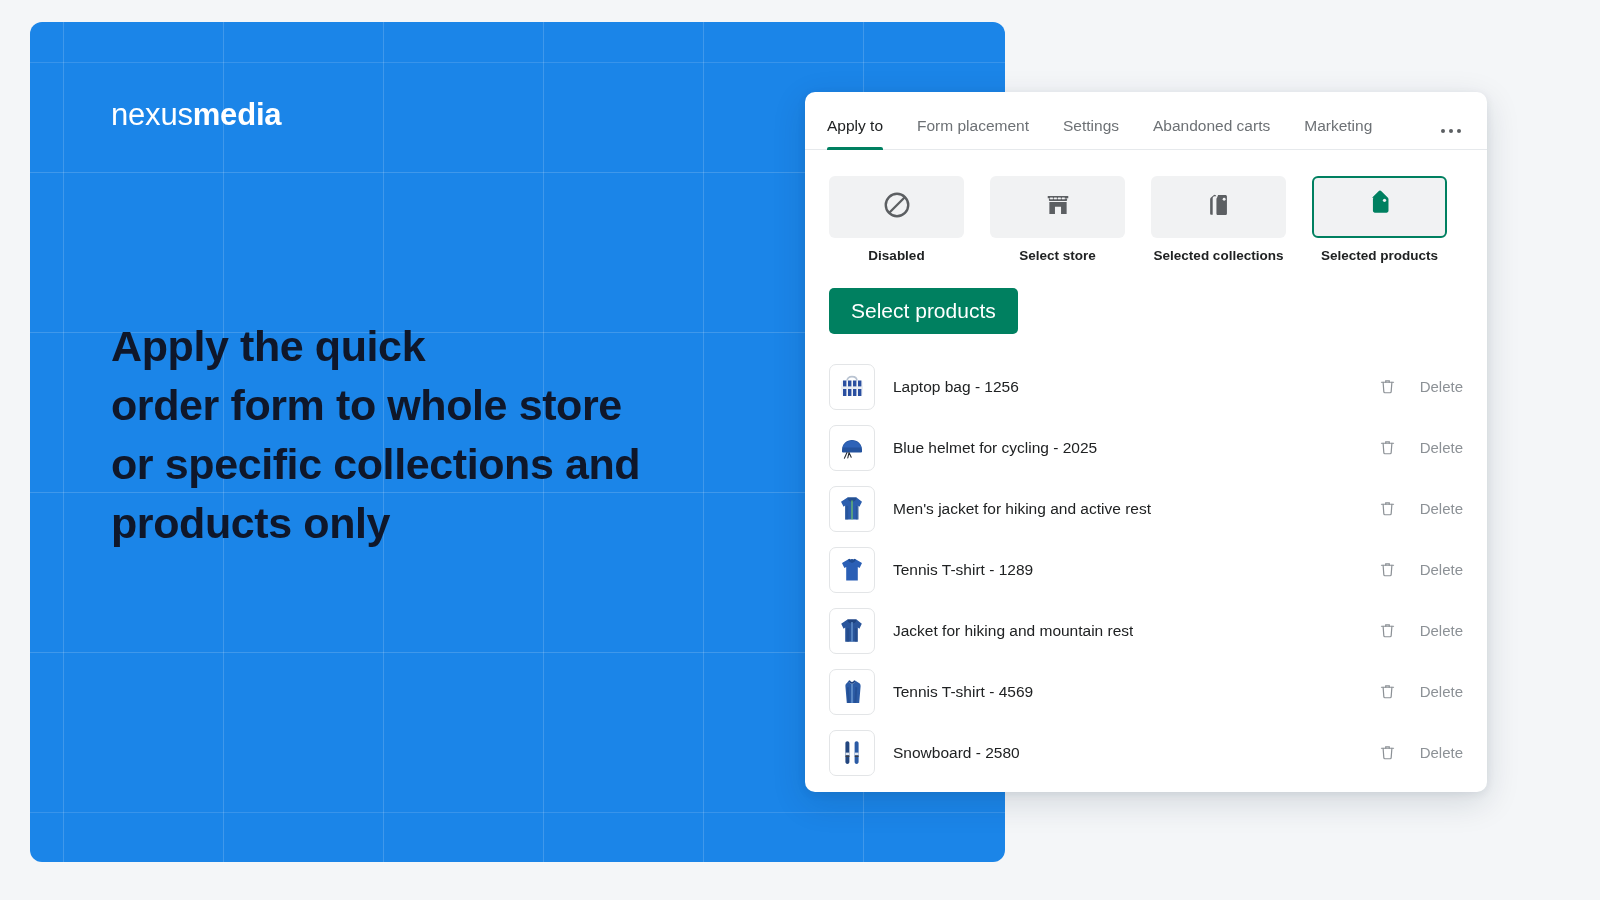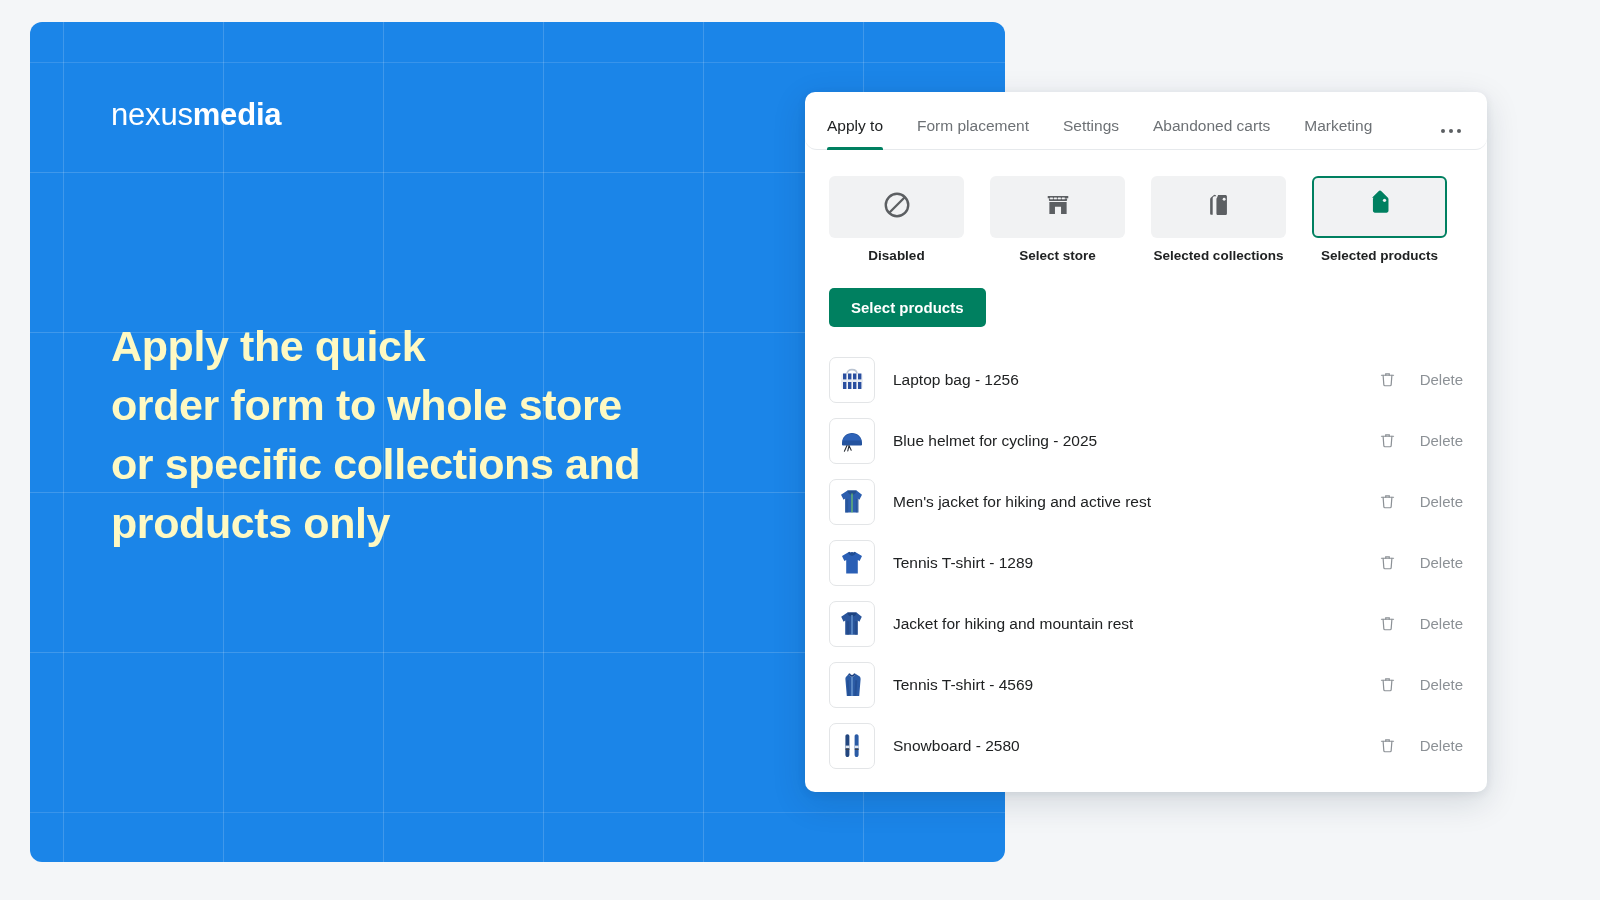--- a/index.html
+++ b/index.html
@@ -29,21 +29,21 @@
     position: absolute; left: 81px; top: 75px;
     font-size: 31px; color: #ffffff; letter-spacing: -0.2px;
     white-space: nowrap;
   }
   .logo .thin { font-weight: 300; }
   .logo .bold { font-weight: 700; }
 
   .headline {
     position: absolute; left: 81px; top: 295px;
     width: 640px;
-    color: #fef9c3;
+    color: #0f172a;
     font-size: 43px; font-weight: 700; line-height: 59px;
     letter-spacing: -0.4px;
   }
   .headline .hl { display: block; white-space: nowrap; }
 
   
   .card {
     position: absolute; left: 805px; top: 92px;
     width: 682px; height: 700px;
     background: #ffffff;
@@ -51,21 +51,20 @@
     box-shadow: 0 10px 34px rgba(17,35,60,0.14), 0 2px 8px rgba(17,35,60,0.08);
     overflow: hidden;
   }
 
   
   .tabs {
     position: relative; height: 58px;
     border-bottom: 1px solid #e6e9ec;
     display: flex; align-items: flex-end;
     padding: 0 22px;
-    border-radius: 12px;
   }
   .tab {
     position: relative;
     font-size: 15.5px; color: #6d7175;
     padding: 0 0 14px 0; margin-right: 34px;
     white-space: nowrap; cursor: pointer;
   }
   .tab.active { color: #202223; font-weight: 500; }
   .tab.active::after {
     content: ""; position: absolute; left: 0; right: 0; bottom: -1px;
@@ -90,21 +89,21 @@
     margin-top: 10px; text-align: center;
     font-size: 13.5px; font-weight: 700; color: #202223;
     white-space: nowrap;
   }
 
   
   .btn-primary {
     margin: 25px 0 0 24px;
     display: inline-block;
     background: #008060; color: #fff;
-    font-size: 15px; font-weight: 700;
+    font-size: 21px; font-weight: 400;
     padding: 11px 22px; border: none; border-radius: 5px;
     cursor: pointer;
   }
 
   
   .plist { padding: 22px 24px 0 24px; }
   .prow {
     display: flex; align-items: center;
     height: 61px;
     justify-content: center;

